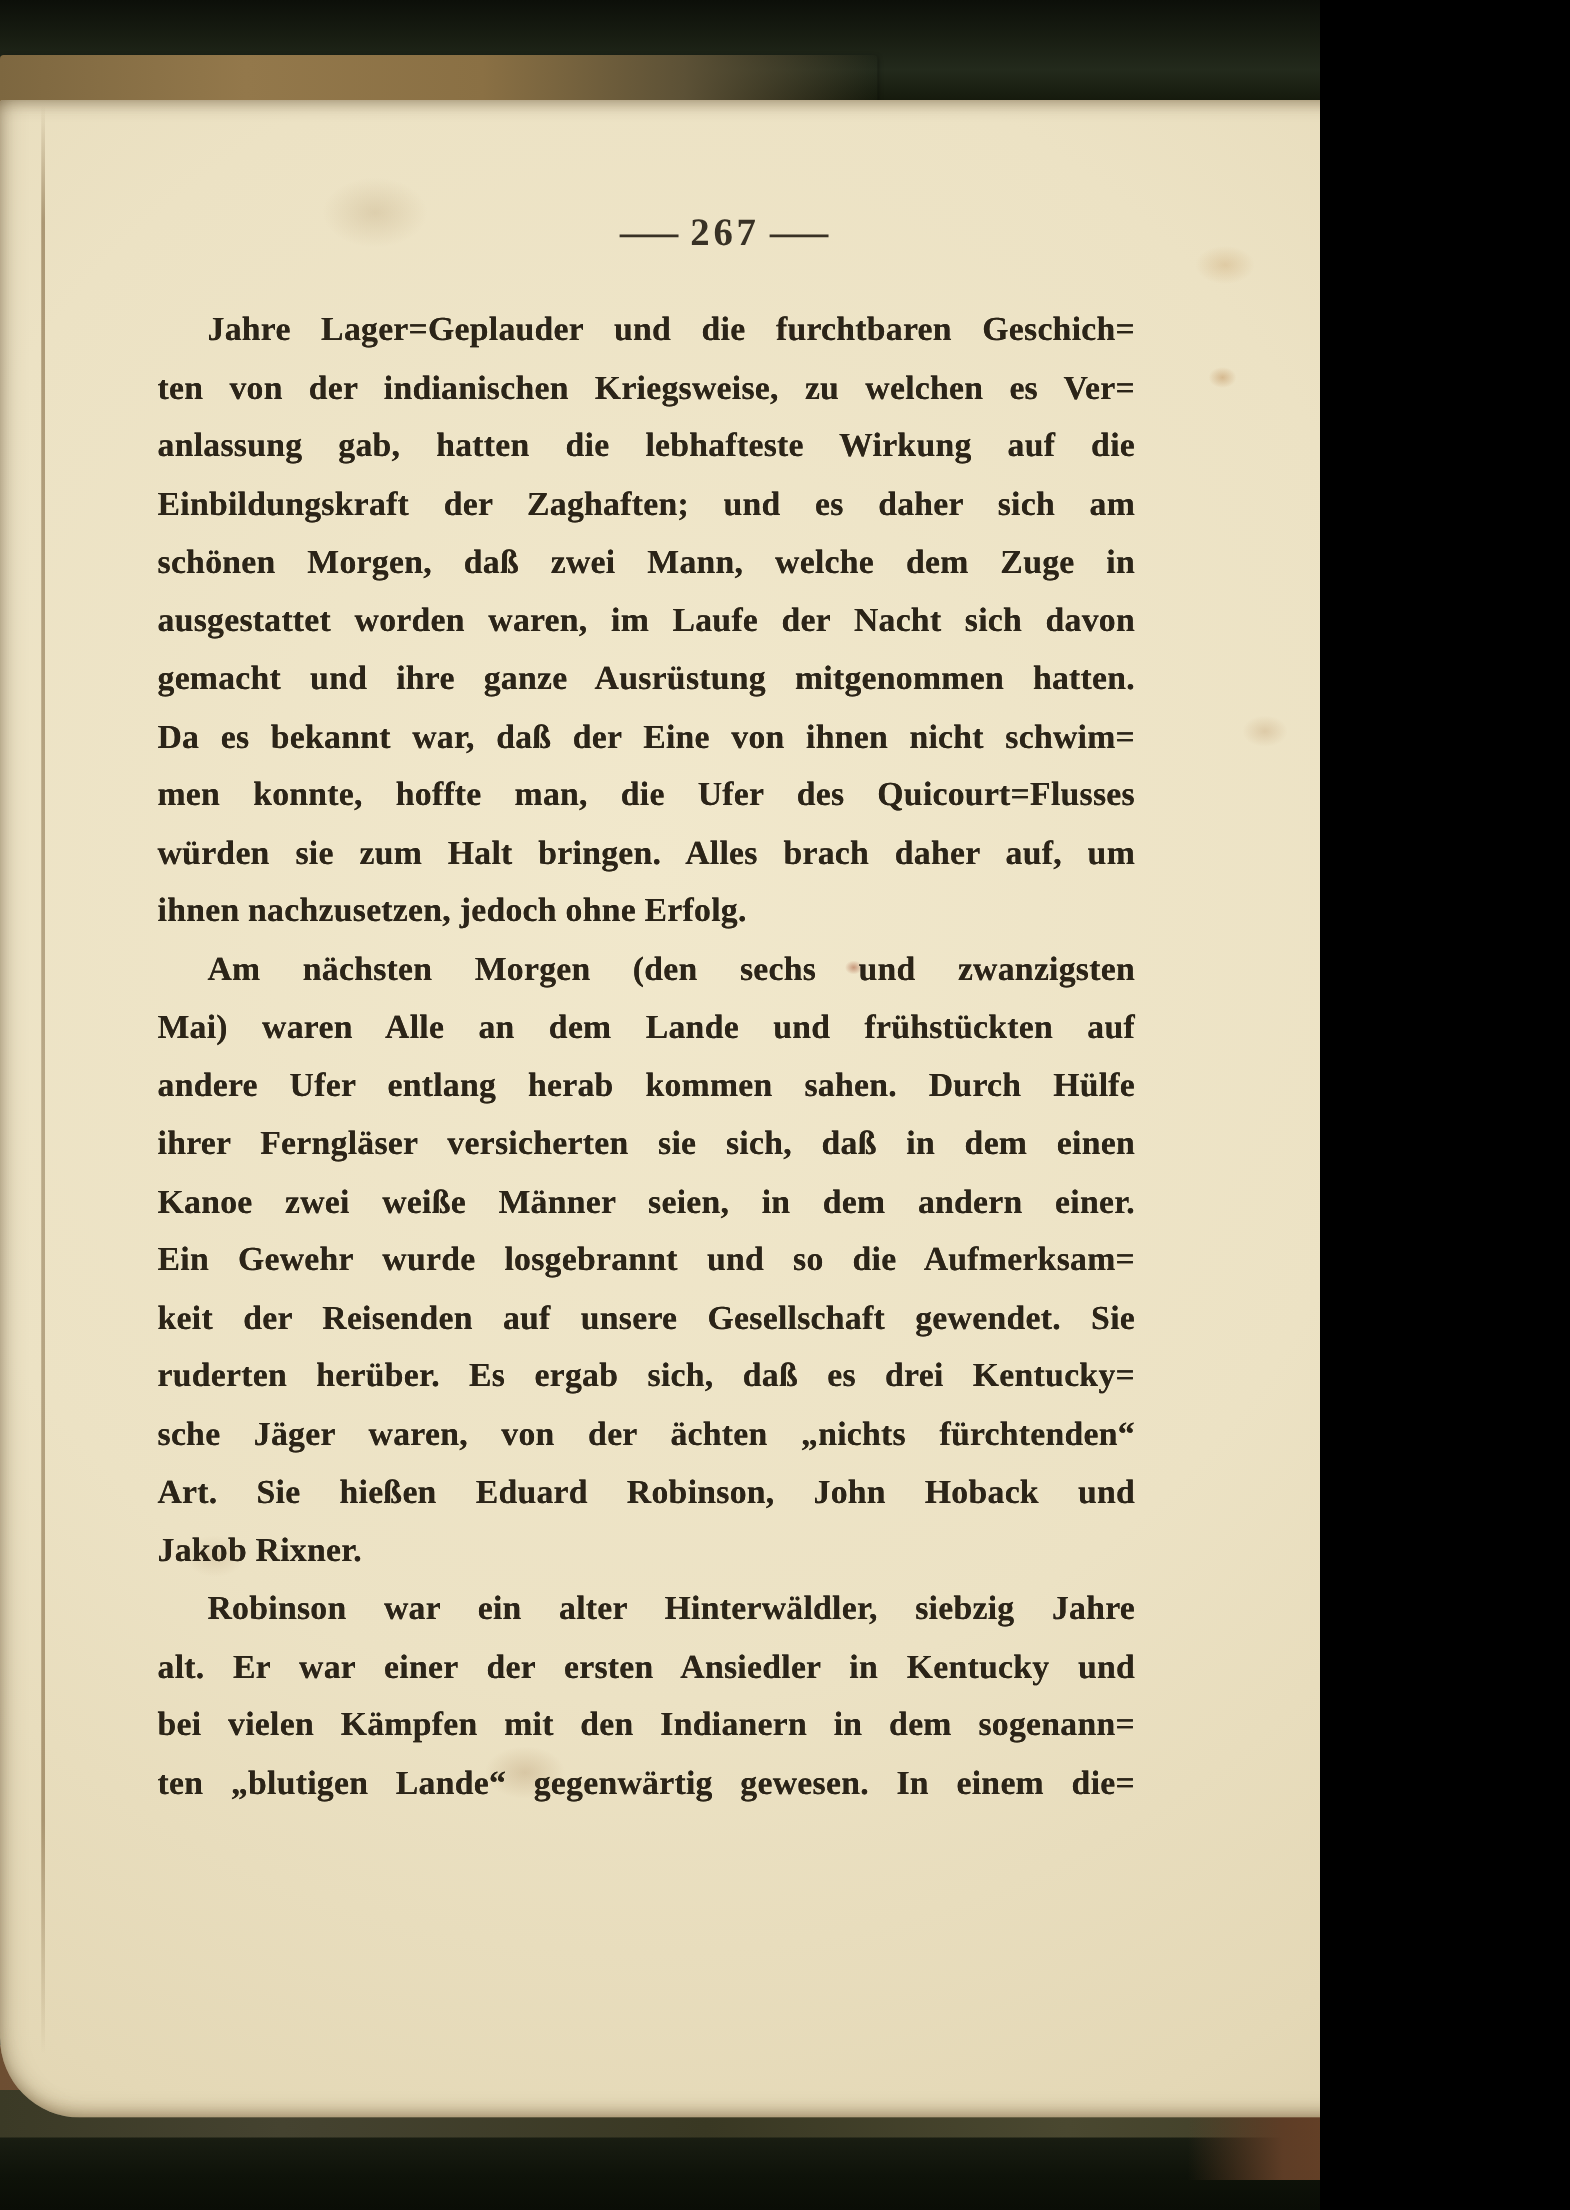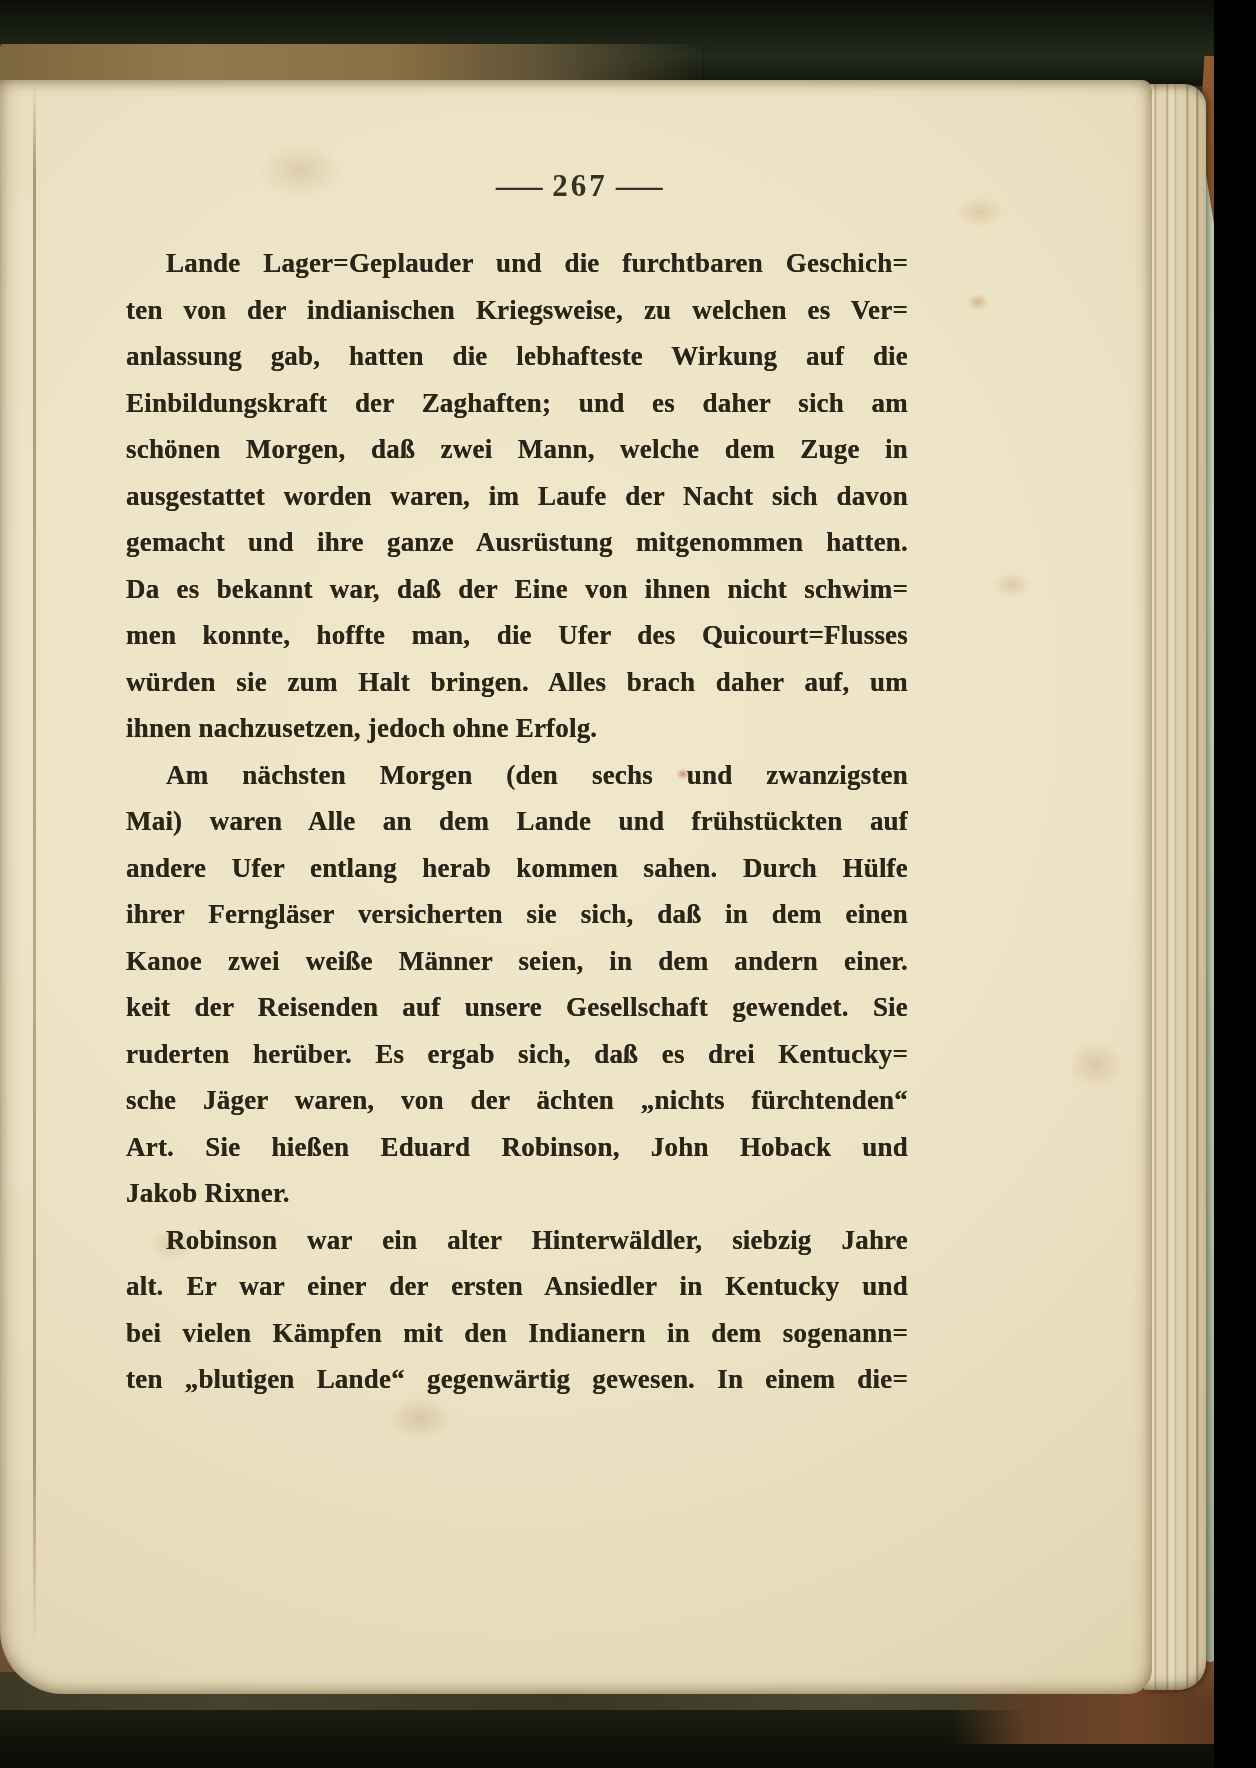--- a/index.html
+++ b/index.html
@@ -1,17 +1,17 @@
 <!DOCTYPE html>
 <html><head>
 <meta charset="utf-8">
 <style>
   html,body{margin:0;padding:0;background:#000;}
   .scene{
-    position:relative;width:1214px;height:1768px;overflow:hidden;
+    position:relative;width:1056px;height:1768px;overflow:hidden;
     background:linear-gradient(180deg,#2e332a 0%,#454c41 22%,#3d4439 55%,#2a2f24 82%,#1a1e15 100%);
     font-family:"Liberation Serif","DejaVu Serif",serif;
   }
   .scene *{position:absolute;}
 
   
   .band-top{left:0;top:0;width:1256px;height:86px;
     background:linear-gradient(180deg,#0c0f09 0%,#181d12 35%,#232a1c 65%,#121609 100%);}
   
   .tape-top{left:0;top:44px;width:702px;height:40px;border-radius:3px;
@@ -92,36 +92,37 @@
   <div class="leather-tr"></div>
   <div class="tape-top"></div>
   <div class="stack"></div>
 
   <div class="page">
     <div class="crease"></div>
     <div class="header">
       <span class="dash">—</span><span class="pnum">267</span><span class="dash">—</span>
     </div>
     <div class="text-block">
-        <div class="line j indent">Lande Lager=Geplauder und die furchtbaren Geschich=</div>
+        <div class="line j indent">Jahre Lager=Geplauder und die furchtbaren Geschich=</div>
         <div class="line j">ten von der indianischen Kriegsweise, zu welchen es Ver=</div>
         <div class="line j">anlassung gab, hatten die lebhafteste Wirkung auf die</div>
         <div class="line j">Einbildungskraft der Zaghaften; und es daher sich am</div>
         <div class="line j">schönen Morgen, daß zwei Mann, welche dem Zuge in</div>
         <div class="line j">ausgestattet worden waren, im Laufe der Nacht sich davon</div>
         <div class="line j">gemacht und ihre ganze Ausrüstung mitgenommen hatten.</div>
         <div class="line j">Da es bekannt war, daß der Eine von ihnen nicht schwim=</div>
         <div class="line j">men konnte, hoffte man, die Ufer des Quicourt=Flusses</div>
         <div class="line j">würden sie zum Halt bringen. Alles brach daher auf, um</div>
         <div class="line">ihnen nachzusetzen, jedoch ohne Erfolg.</div>
         <div class="line j indent">Am nächsten Morgen (den sechs und zwanzigsten</div>
         <div class="line j">Mai) waren Alle an dem Lande und frühstückten auf</div>
         <div class="line j">andere Ufer entlang herab kommen sahen. Durch Hülfe</div>
         <div class="line j">ihrer Ferngläser versicherten sie sich, daß in dem einen</div>
         <div class="line j">Kanoe zwei weiße Männer seien, in dem andern einer.</div>
+        <div class="line j">Ein Gewehr wurde losgebrannt und so die Aufmerksam=</div>
         <div class="line j">keit der Reisenden auf unsere Gesellschaft gewendet. Sie</div>
         <div class="line j">ruderten herüber. Es ergab sich, daß es drei Kentucky=</div>
         <div class="line j">sche Jäger waren, von der ächten „nichts fürchtenden“</div>
         <div class="line j">Art. Sie hießen Eduard Robinson, John Hoback und</div>
         <div class="line">Jakob Rixner.</div>
         <div class="line j indent">Robinson war ein alter Hinterwäldler, siebzig Jahre</div>
         <div class="line j">alt. Er war einer der ersten Ansiedler in Kentucky und</div>
         <div class="line j">bei vielen Kämpfen mit den Indianern in dem sogenann=</div>
         <div class="line j">ten „blutigen Lande“ gegenwärtig gewesen. In einem die=</div>
       </div>

